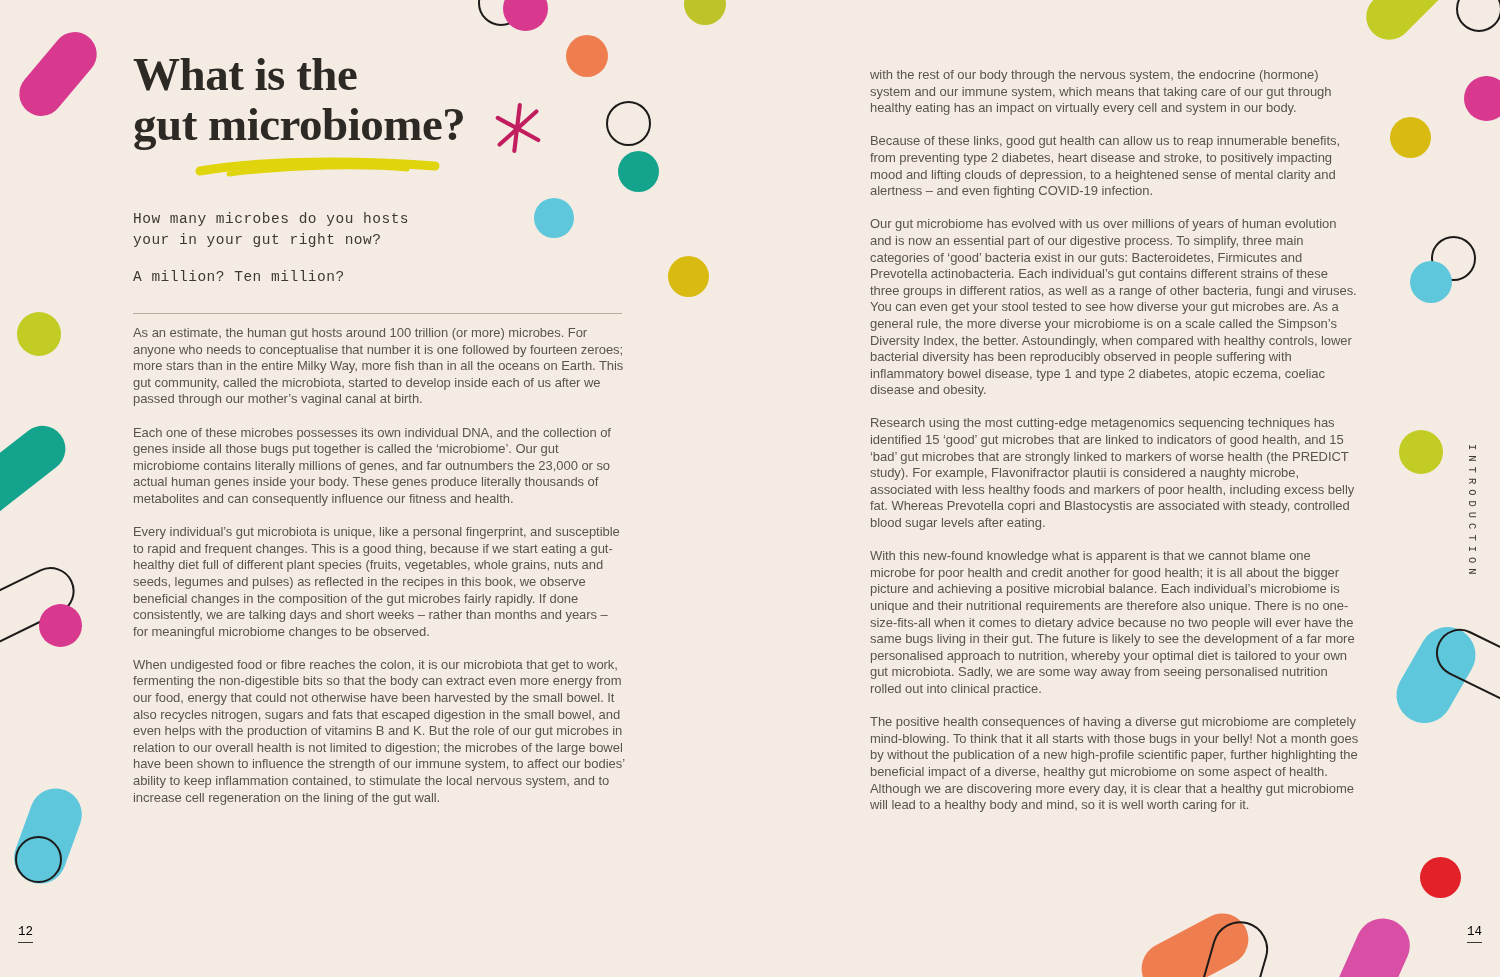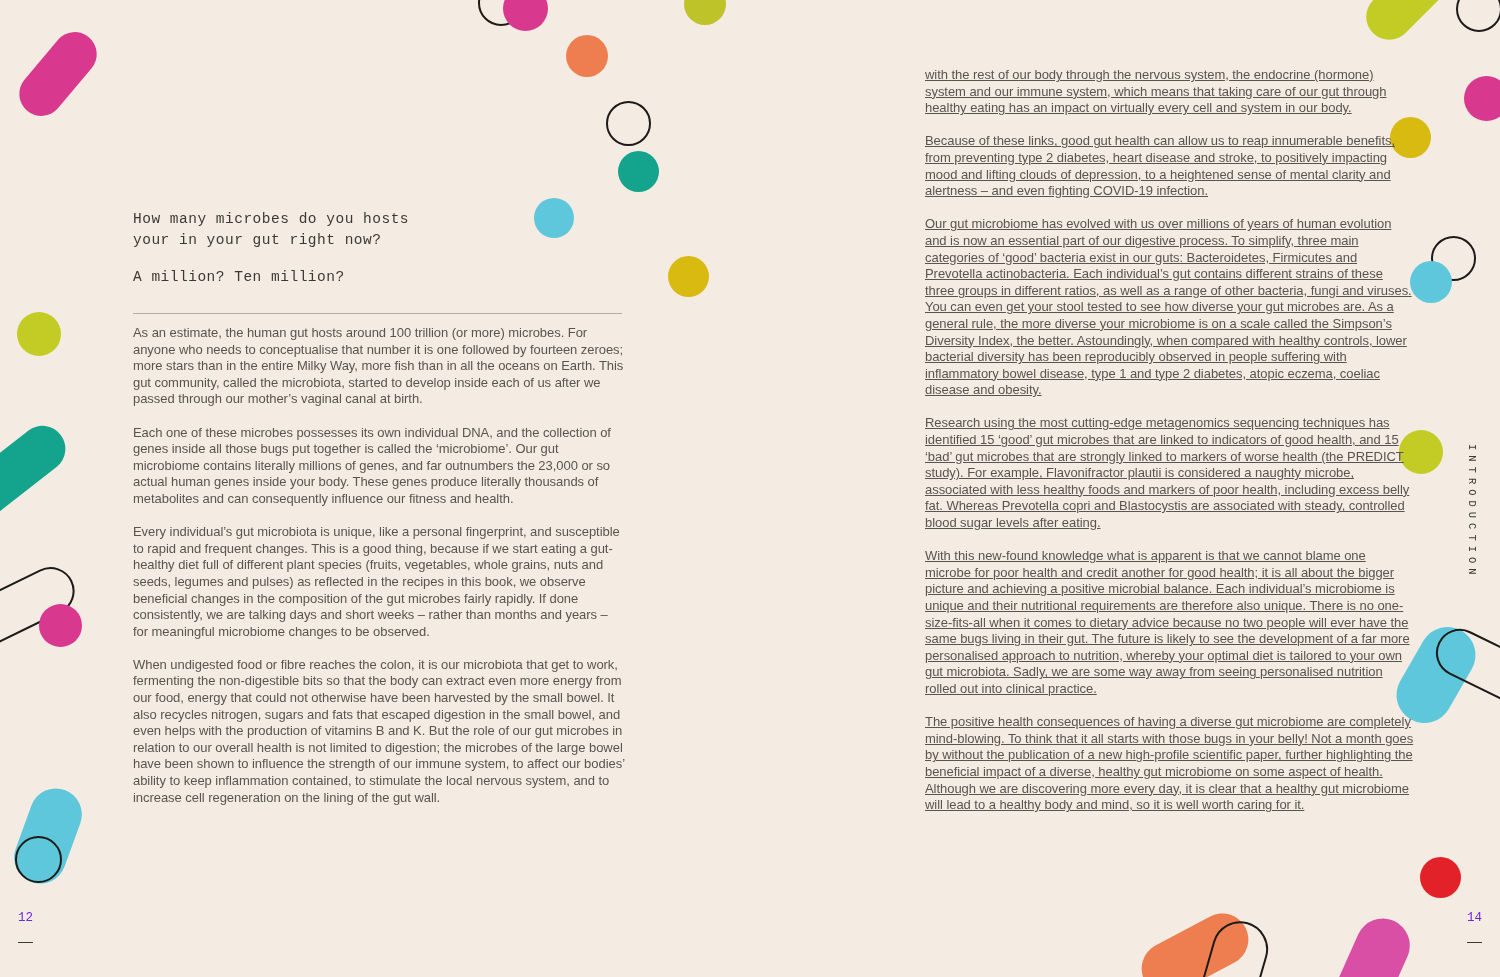--- a/index.html
+++ b/index.html
@@ -35,32 +35,32 @@
   .questions .q2{margin-top:16px;}
 
   .divider{position:absolute;left:133px;top:313px;width:489px;height:0;
     border-top:1px solid #b9ad9f;}
 
   
   .bodycol{position:absolute;font-size:13px;line-height:16.6px;color:#59544d;
     letter-spacing:-0.05px;}
   .bodycol p{margin:0 0 16.6px 0;}
   .left-col{left:133px;top:325px;width:492px;}
-  .right-col{left:925px;top:67px;width:490px;text-decoration:underline;}
+  .right-col{left:870px;top:67px;width:490px;}
 
   
   .edge-label{position:absolute;right:22px;top:444px;
     writing-mode:vertical-rl;
     font-family:"Liberation Mono","DejaVu Sans Mono",monospace;
     font-size:10.5px;letter-spacing:5px;color:#3c3933;}
 
   
   .pagenum{position:absolute;bottom:34px;
     font-family:"Liberation Mono","DejaVu Sans Mono",monospace;
-    font-size:12.5px;color:#6d28d9;border-bottom:1px solid #3c3933;padding-bottom:17px;}
+    font-size:12.5px;color:#000000;border-bottom:1px solid #3c3933;padding-bottom:3px;}
   .pn-left{left:18px;}
   .pn-right{right:18px;}
 </style>
 </head>
 <body>
 
 <div class="spread">
 
   <div class="pill bg-magenta" style="left:10px;top:52px;width:96px;height:44px;transform:rotate(-50deg);"></div>
   <div class="circle bg-lime" style="left:17px;top:312px;width:44px;height:44px;"></div>
@@ -86,20 +86,35 @@
   <div class="circle outline" style="left:1431px;top:236px;width:41px;height:41px;"></div>
   <div class="circle bg-sky" style="left:1410px;top:261px;width:42px;height:42px;"></div>
   <div class="circle bg-lime" style="left:1399px;top:430px;width:44px;height:44px;"></div>
   <div class="pill bg-sky" style="left:1408px;top:624px;width:56px;height:102px;transform:rotate(30deg);"></div>
   <div class="pill outline" style="left:1432px;top:646px;width:122px;height:44px;transform:rotate(26deg);"></div>
   <div class="circle bg-red" style="left:1420px;top:857px;width:41px;height:41px;"></div>
   <div class="pill bg-orange" style="left:1138px;top:928px;width:114px;height:52px;transform:rotate(-28deg);"></div>
   <div class="pill outline" style="left:1203px;top:920px;width:52px;height:118px;transform:rotate(16deg);"></div>
   <div class="pill bg-pink" style="left:1344px;top:916px;width:54px;height:112px;transform:rotate(24deg);"></div>
 
+  <h1 class="title">
+    <span>What is the</span><br>
+    <span>gut microbiome?</span>
+    <svg class="asterisk" viewBox="0 0 50 56" xmlns="http://www.w3.org/2000/svg">
+      <g stroke="#c21d5e" stroke-width="4.5" stroke-linecap="round" fill="none">
+        <path d="M27 3 L21 53"></path>
+        <path d="M3 17 L47 41"></path>
+        <path d="M45 10 L5 46"></path>
+      </g>
+    </svg>
+    <svg class="hl-underline" viewBox="0 0 246 24" xmlns="http://www.w3.org/2000/svg">
+      <path d="M5 15 C 70 4, 160 4, 240 10" stroke="#e0d40c" stroke-width="9" stroke-linecap="round" fill="none"></path>
+      <path d="M34 18 C 100 10, 170 9, 212 13" stroke="#e0d40c" stroke-width="5" stroke-linecap="round" fill="none"></path>
+    </svg>
+  </h1>
 
   <div class="questions">
     <p><span>How many microbes do you hosts</span><br><span>your in your gut right now?</span></p>
     <p class="q2">A million? Ten million?</p>
   </div>
 
   <div class="divider"></div>
 
   <div class="bodycol left-col">
     <p>As an estimate, the human gut hosts around 100 trillion (or more) microbes. For anyone who needs to conceptualise that number it is one followed by fourteen zeroes; more stars than in the entire Milky Way, more fish than in all the oceans on Earth. This gut community, called the microbiota, started to develop inside each of us after we passed through our mother’s vaginal canal at birth.</p>

